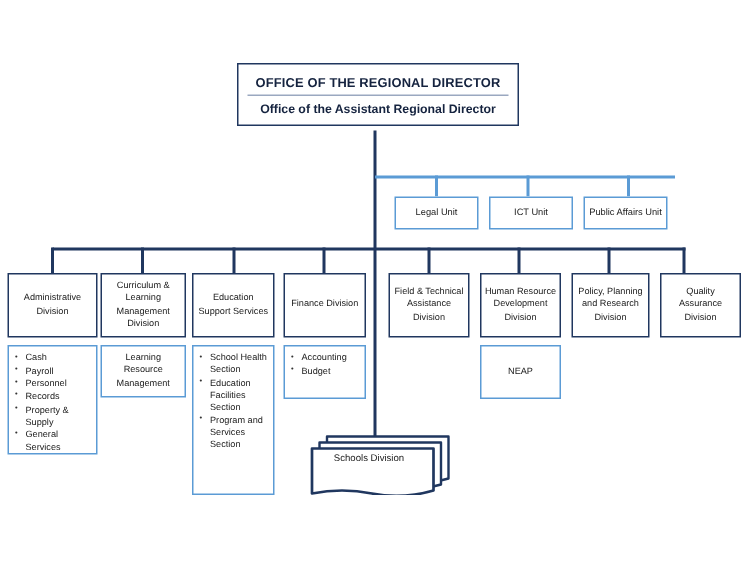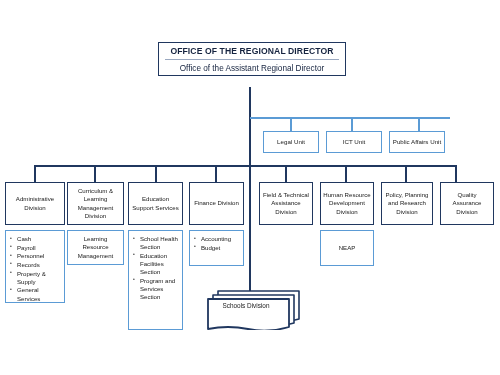--- a/index.html
+++ b/index.html
@@ -36,21 +36,21 @@
   }
   .box-light {
     border: 1.5px solid #5B9BD5;
   }
 
   
   #top-office {
     left: 158px;
     top: 42px;
     width: 188px;
-    height: 34px;
+    height: 42px;
     border: 1.5px solid #20375F;
     background: #ffffff;
     position: absolute;
     box-sizing: border-box;
     display: flex;
     flex-direction: column;
     align-items: center;
     justify-content: center;
     z-index: 6;
   }
@@ -59,21 +59,21 @@
     font-weight: bold;
     letter-spacing: 0.1px;
     color: #15233f;
     padding-bottom: 3px;
     width: 94%;
     text-align: center;
     border-bottom: 1px solid #9aa8c0;
   }
   #top-office .line2 {
     font-size: 8.2px;
-    font-weight: normal;
+    font-weight: bold;
     color: #15233f;
     padding-top: 4px;
     text-align: center;
   }
 
   
   .staff-unit {
     height: 22px;
     font-size: 6.2px;
     line-height: 1.25;

